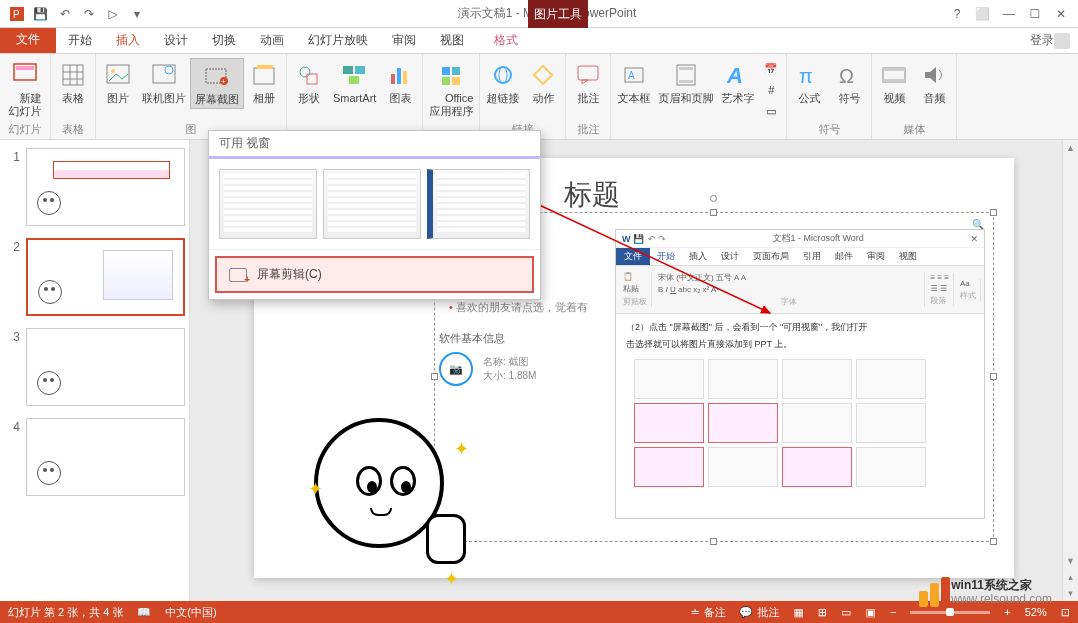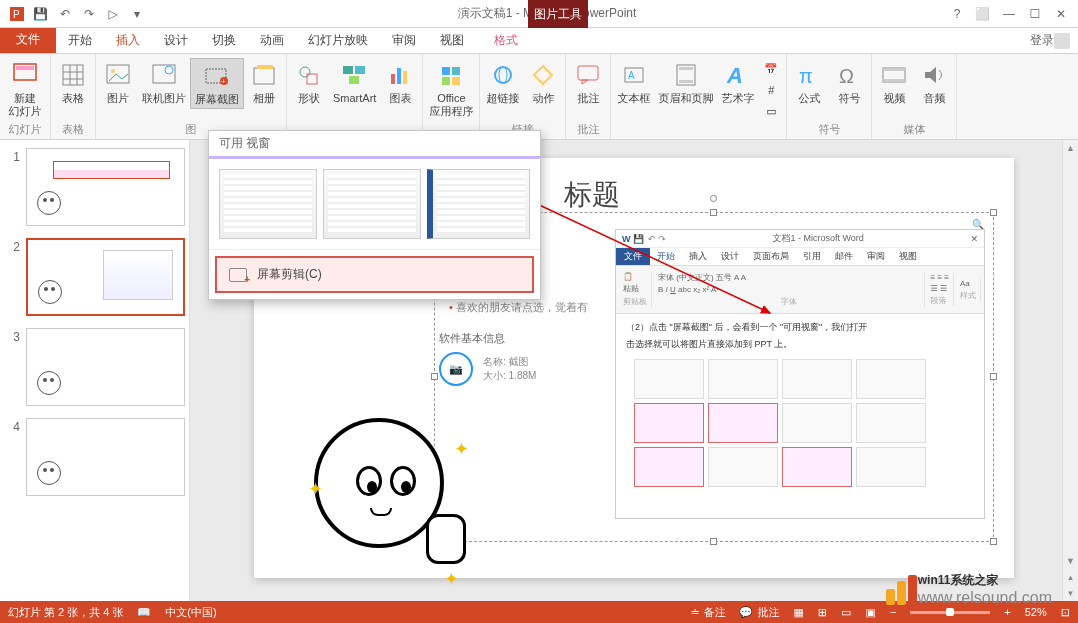--- a/index.html
+++ b/index.html
@@ -25,21 +25,21 @@
 
 
 .ribbon { height: 86px; background: #f6f6f6; border-bottom: 1px solid #d4d4d4; display: flex; font-size: 11px; }
 .rgroup { border-right: 1px solid #e0e0e0; display: flex; flex-direction: column; justify-content: space-between; padding: 4px 2px 2px; }
 .rgroup-items { display: flex; gap: 0; }
 .rbtn { display: flex; flex-direction: column; align-items: center; justify-content: flex-start; padding: 2px 4px; min-width: 40px; gap: 2px; color: #444; }
 .rbtn.large { min-width: 46px; }
 .rbtn.active { background: #d9d9d9; border: 1px solid #bbb; }
 .ricon { width: 32px; height: 30px; display: flex; align-items: center; justify-content: center; }
 .ricon-sm { width: 18px; height: 18px; display: flex; align-items: center; justify-content: center; }
-.rlabel { text-align: center; line-height: 1.2; font-size: 11px; }
+.rlabel { text-align: right; line-height: 1.2; font-size: 11px; }
 .rgroup-label { text-align: center; color: #888; font-size: 11px; padding-top: 2px; }
 
 
 .dropdown-panel { position: absolute; left: 208px; top: 130px; width: 333px; background: #fff; border: 1px solid #c6c6c6; box-shadow: 2px 4px 10px rgba(0,0,0,0.25); z-index: 50; }
 .dp-header { padding: 4px 10px; color: #666; font-size: 12px; border-bottom: 3px solid #c4b5fd; }
 .dp-thumbs { display: flex; gap: 6px; padding: 10px; }
 .dp-thumb { flex: 1; height: 70px; border: 1px solid #ccc; background: linear-gradient(#f9f9f9,#eee); position: relative; }
 .dp-thumb.word { border-left: 6px solid #2b579a; }
 .dp-thumb::after { content:""; position:absolute; inset:4px; background: repeating-linear-gradient(#fff,#fff 4px,#eee 4px,#eee 6px); }
 .dp-sep { height: 1px; background: #eee; }
@@ -112,21 +112,21 @@
 .statusbar .spacer { flex: 1; }
 .sb-item { display: flex; align-items: center; gap: 4px; }
 .zoom-slider { width: 80px; height: 3px; background: rgba(255,255,255,0.5); position: relative; }
 .zoom-slider::after { content:""; position:absolute; left:36px; top:-3px; width:8px; height:8px; background:#fff; border-radius:2px; }
 
 
 .watermark { position: absolute; right: 26px; bottom: 16px; display: flex; align-items: center; gap: 2px; font-size: 12px; color: #333; z-index: 100; }
 .wm-logo { width: 30px; height: 30px; position: relative; }
 .wm-bar { position: absolute; width: 9px; border-radius: 2px; bottom: 0; }
 .wm-text { line-height: 1.2; }
-.wm-sub { font-size: 16px; color: #888; }
+.wm-sub { font-size: 12px; color: #888; }
 
 
 .vscroll { position: absolute; right: 0; top: 140px; bottom: 22px; width: 16px; background: #f0f0f0; border-left: 1px solid #ddd; }
 .vscroll .arrow { height: 16px; display:flex;align-items:center;justify-content:center;color:#888;font-size:9px; }
 </style>
 </head>
 <body>
 
 <div class="titlebar">
   <div class="qat">

